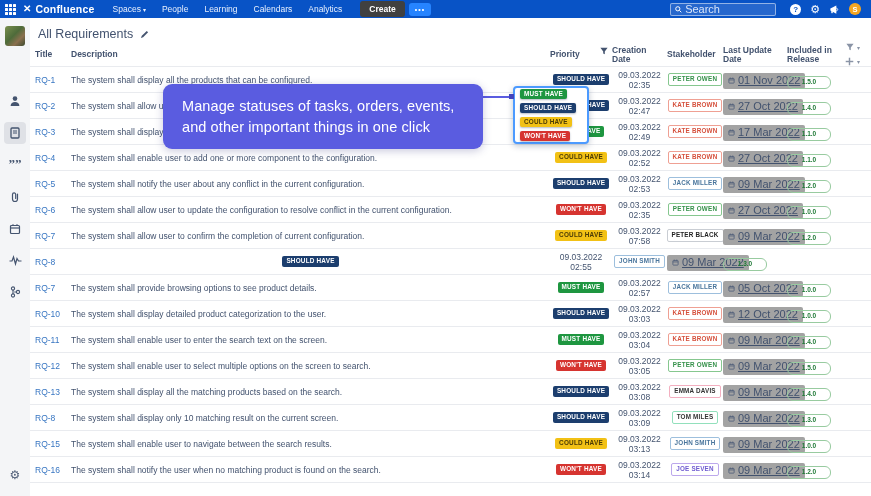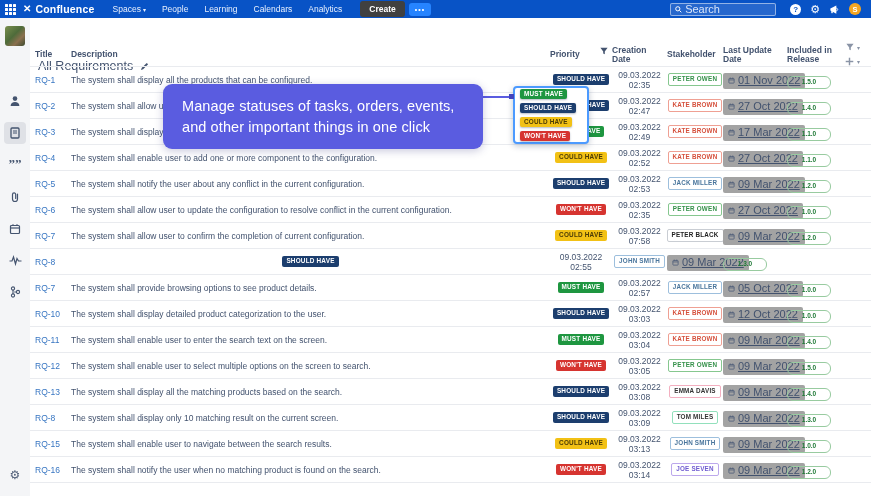--- a/index.html
+++ b/index.html
@@ -40,21 +40,21 @@
   .sb-item{position:absolute;left:4px;width:22px;height:22px;display:flex;align-items:center;justify-content:center;
            border-radius:4px;cursor:pointer;color:#44546F;}
   .sb-item.sel{background:#DFE1E6;}
   .sb-quote{font-family:"Liberation Serif",serif;font-weight:bold;font-size:13px;line-height:6px;height:8px;color:#44546F;}
   .sb-gear{position:absolute;left:4px;bottom:10px;width:22px;height:22px;display:flex;align-items:center;
            justify-content:center;color:#505F79;font-size:12px;cursor:pointer;}
   .collapse-pill{position:absolute;left:25px;top:225px;width:4px;height:10px;border-radius:2px;background:#C7CCD6;cursor:pointer;}
 
   
   .content{position:absolute;top:18px;left:30px;width:841px;bottom:0;background:#fff;}
-  .titlerow{position:absolute;top:9px;left:8px;display:flex;align-items:center;gap:7px;margin-top:32px;}
+  .titlerow{position:absolute;top:9px;left:8px;display:flex;align-items:center;gap:7px;}
   .pagetitle{font-size:12.5px;color:#42526E;}
   .editpencil{color:#44546F;cursor:pointer;display:flex;}
 
   .grid-cols{display:grid;grid-template-columns:5px 36px 1fr 62px 55px 56px 64px 48px 36px;align-items:center;}
   .thead{position:absolute;top:26px;left:0;right:0;height:22px;}
   .th{font-size:8.5px;font-weight:600;color:#42526E;line-height:9.5px;}
   .th-priority{position:relative;}
   .th-funnel{position:absolute;right:4px;top:-3px;cursor:pointer;color:#44546F;}
   .hdr-icons{position:absolute;top:25px;right:11px;display:flex;flex-direction:column;gap:6px;align-items:flex-end;z-index:5;}
   .hdr-ic-row{display:flex;align-items:center;gap:3px;color:#8A94A6;cursor:pointer;}

